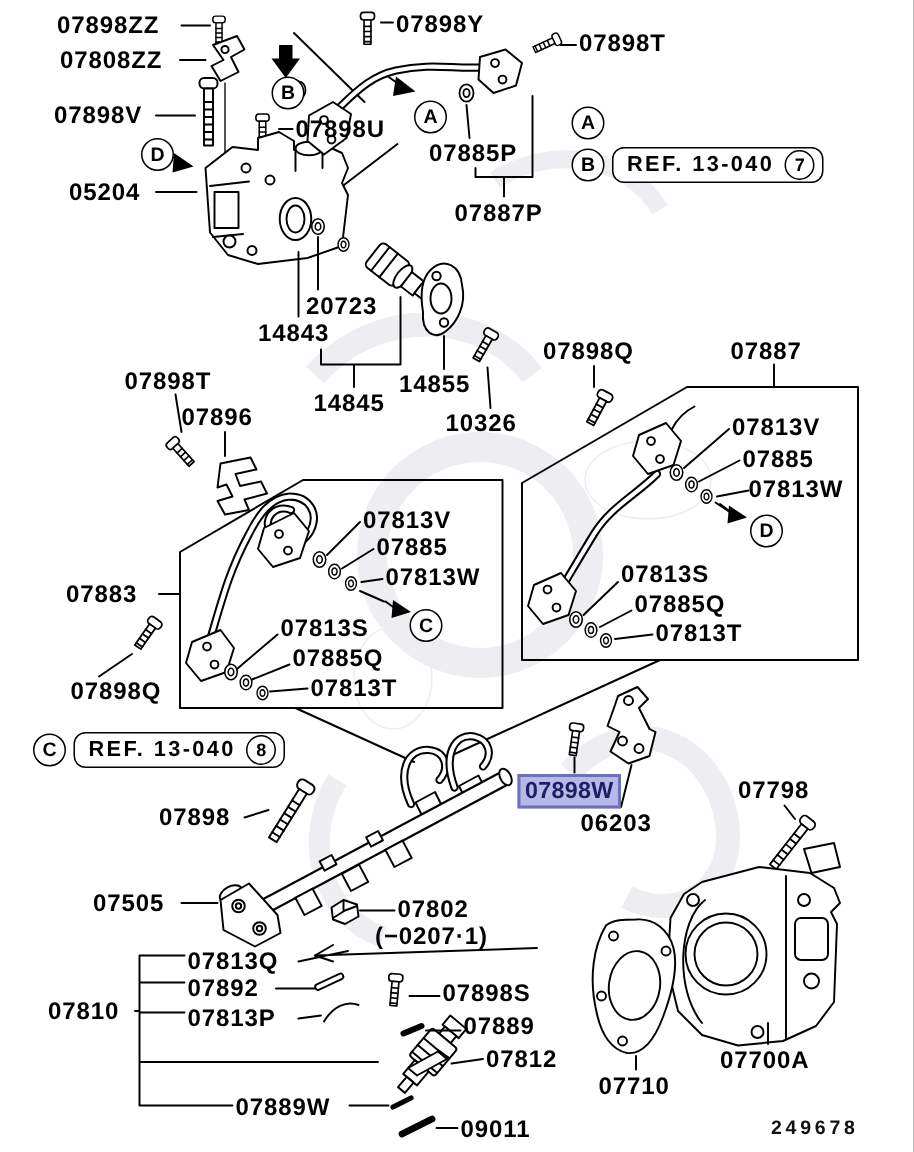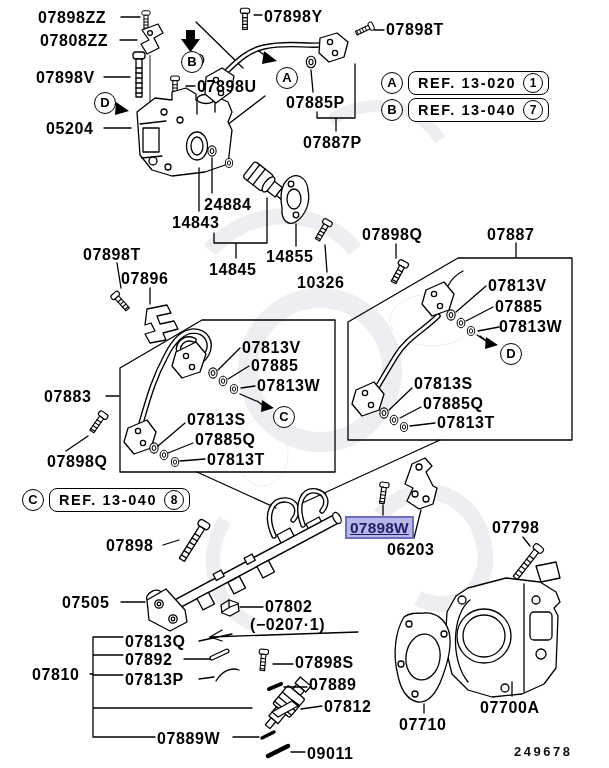--- a/index.html
+++ b/index.html
@@ -2,21 +2,21 @@
 <html><head>
 <meta charset="utf-8">
 <style>
   html,body{margin:0;padding:0;background:#888;}
   #stage{position:relative;width:609px;height:768px;background:#fff;overflow:hidden;
          font-family:"Liberation Sans",sans-serif;}
   #art{position:absolute;left:0;top:0;}
   .lbl{position:absolute;font:700 16px/1.1 "Liberation Sans",sans-serif;letter-spacing:.6px;
        color:#000;white-space:nowrap;cursor:pointer;}
   .lbl.static{cursor:default;}
-  .lbl.hl{padding:1px 3px;border-style:solid;border-width:2px;letter-spacing:.2px;font-size:15.5px;text-decoration:underline;}
+  .lbl.hl{padding:1px 3px;border-style:solid;border-width:2px;letter-spacing:.2px;font-size:15.5px;}
   .co{position:absolute;width:20px;height:20px;border:1.8px solid #000;border-radius:50%;
       font:700 13px/20px "Liberation Sans",sans-serif;text-align:center;color:#000;background:#fff;}
   .refrow{position:absolute;display:flex;align-items:center;}
   .refbox{height:22px;border:1.7px solid #000;border-radius:8px;display:flex;align-items:center;
           padding:0 5px 0 9px;font:700 14.5px "Liberation Sans",sans-serif;letter-spacing:1.6px;
           color:#000;background:#fff;}
   .refnum{width:18px;height:18px;border:1.7px solid #000;border-radius:50%;
           font:700 12px/18px "Liberation Sans",sans-serif;letter-spacing:0;text-align:center;margin-left:7px;flex:0 0 auto;}
   .dwg{position:absolute;font:700 13px "Liberation Sans",sans-serif;letter-spacing:2.5px;color:#111;}
   svg .s{stroke:#000;stroke-width:1.3;fill:none;stroke-linecap:round;stroke-linejoin:round}
@@ -298,21 +298,21 @@
 <div class="lbl" style="left:38px;top:9px">07898ZZ</div>
 <div class="lbl" style="left:264px;top:8px">07898Y</div>
 <div class="lbl" style="left:40px;top:32px">07808ZZ</div>
 <div class="lbl" style="left:386px;top:21px">07898T</div>
 <div class="lbl" style="left:36px;top:69px">07898V</div>
 <div class="lbl" style="left:197px;top:78px">07898U</div>
 <div class="lbl" style="left:286px;top:94px">07885P</div>
 <div class="lbl" style="left:46px;top:120px">05204</div>
 <div class="lbl" style="left:303px;top:134px">07887P</div>
 
-<div class="lbl" style="left:204px;top:196px">24884</div>
+<div class="lbl" style="left:204px;top:196px">20723</div>
 <div class="lbl" style="left:172px;top:214px">14843</div>
 <div class="lbl" style="left:266px;top:248px">14855</div>
 <div class="lbl" style="left:209px;top:261px">14845</div>
 <div class="lbl" style="left:297px;top:274px">10326</div>
 
 <div class="lbl" style="left:362px;top:226px">07898Q</div>
 <div class="lbl" style="left:487px;top:226px">07887</div>
 <div class="lbl" style="left:83px;top:246px">07898T</div>
 <div class="lbl" style="left:121px;top:270px">07896</div>
 
@@ -355,24 +355,20 @@
 <div class="lbl" style="left:480px;top:699px">07700A</div>
 
 <div class="co" style="left:181px;top:51px">B</div>
 <div class="co" style="left:276px;top:67px">A</div>
 <div class="co" style="left:94px;top:92px">D</div>
 <div class="co" style="left:500px;top:343px">D</div>
 <div class="co" style="left:273px;top:406px">C</div>
 
 <div class="refrow" style="left:381px;top:71px">
   <div class="co" style="position:static;flex:0 0 auto">A</div>
-  <div class="refbox" style="margin-left:5px">
-    <span>REF. 13-020</span>
-    <span class="refnum">1</span>
-  </div>
 </div>
 <div class="refrow" style="left:381px;top:98px">
   <div class="co" style="position:static;flex:0 0 auto">B</div>
   <div class="refbox" style="margin-left:5px">
     <span>REF. 13-040</span>
     <span class="refnum">7</span>
   </div>
 </div>
 <div class="refrow" style="left:22px;top:488px">
   <div class="co" style="position:static;flex:0 0 auto">C</div>

